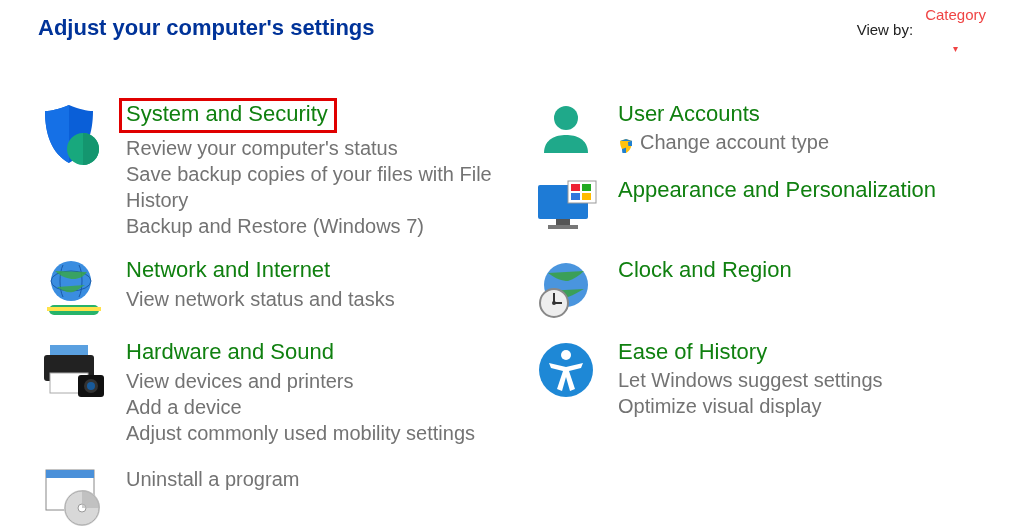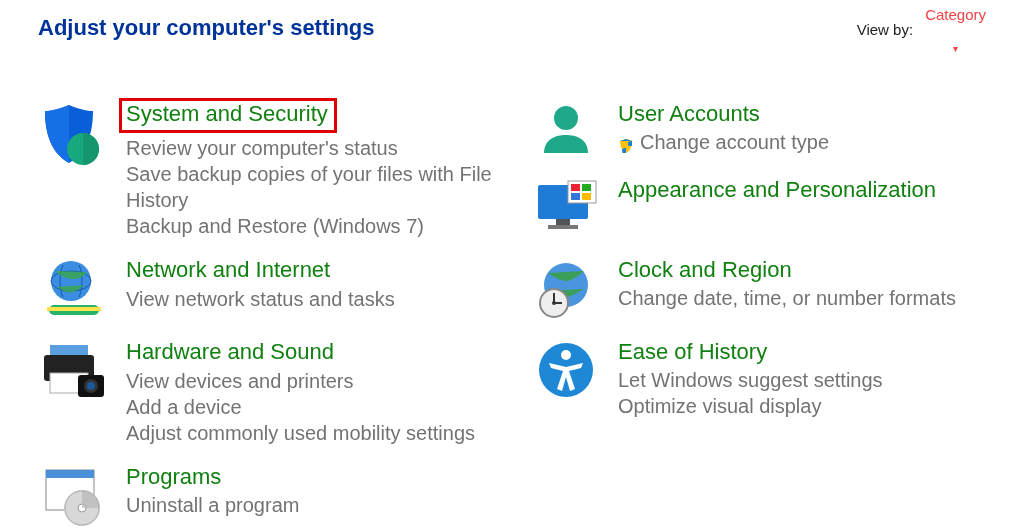--- a/index.html
+++ b/index.html
@@ -185,21 +185,20 @@
           <svg width="64" height="60" viewBox="0 0 64 60">
             <rect x="4" y="4" width="48" height="40" fill="#fff" stroke="#888"></rect>
             <rect x="4" y="4" width="48" height="8" fill="#4a90d9"></rect>
             <circle cx="40" cy="42" r="18" fill="#d8d8d8"></circle>
             <circle cx="40" cy="42" r="17" fill="none" stroke="#aaa"></circle>
             <circle cx="40" cy="42" r="4" fill="#fff" stroke="#999"></circle>
             <path d="M40 24 A18 18 0 0 1 58 42 L40 42 Z" fill="#b8b8b8" opacity="0.7"></path>
           </svg>
         </div>
         <div class="cat-body">
-          <div class="cat-title">Programs</div>
           <div class="links">
             <span class="link">Uninstall a program</span>
           </div>
         </div>
       </div>
 
     </div>
 
     <div class="col">
 
@@ -255,23 +254,20 @@
             <path d="M14 14 C22 20 28 22 34 22 C40 20 46 16 50 12" fill="#3aa04a" opacity="0.9"></path>
             <path d="M12 32 C20 36 26 40 34 38 C40 36 46 32 50 30" fill="#3aa04a" opacity="0.9"></path>
             <circle cx="20" cy="44" r="14" fill="#eee" stroke="#888" stroke-width="2"></circle>
             <line x1="20" y1="44" x2="20" y2="34" stroke="#333" stroke-width="2"></line>
             <line x1="20" y1="44" x2="28" y2="44" stroke="#333" stroke-width="2"></line>
             <circle cx="20" cy="44" r="2" fill="#333"></circle>
           </svg>
         </div>
         <div class="cat-body">
           <div class="cat-title">Clock and Region</div>
-          <div class="links">
-            <span class="link">Change date, time, or number formats</span>
-          </div>
         </div>
       </div>
 
       <div class="category">
         <div class="icon-box">
           <svg width="58" height="58" viewBox="0 0 58 58">
             <circle cx="29" cy="29" r="27" fill="#1e88d6"></circle>
             <circle cx="29" cy="14" r="5" fill="#fff"></circle>
             <path d="M12 22 L29 26 L46 22 L44 27 L32 30 L38 48 L33 50 L29 36 L25 50 L20 48 L26 30 L14 27 Z" fill="#fff"></path>
           </svg>

